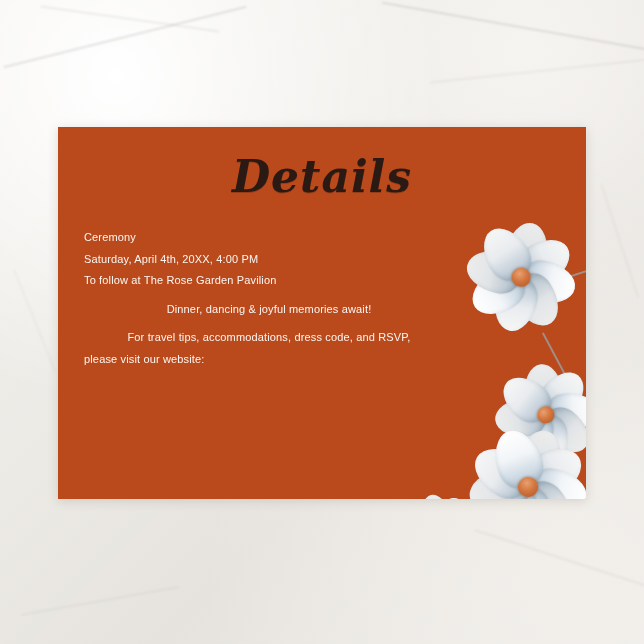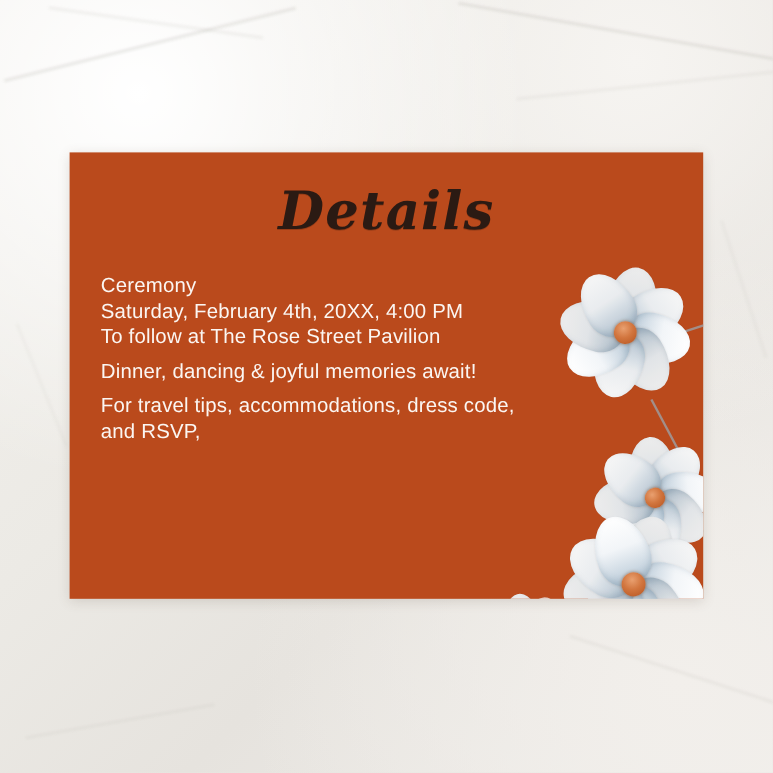--- a/index.html
+++ b/index.html
@@ -62,26 +62,26 @@
     letter-spacing: 1px;
     color: #2b1a13;
     text-shadow: 0 1px 0 rgba(0,0,0,0.18);
   }
   .card-body {
     position: absolute;
     left: 26px;
     top: 100px;
     width: 370px;
     color: #fbf6f2;
-    font-size: 17px;
+    font-size: 11px;
     line-height: 21.5px;
     letter-spacing: 0.15px;
   }
   .card-body p { margin: 0; }
-  .card-body .pad-top { margin-top: 7px; }
+  .card-body .pad-top { margin-top: 7px; text-align: center; }
 
   
   .flower {
     position: absolute;
     pointer-events: none;
   }
   .stem {
     position: absolute;
     background: #9aa6ad;
     opacity: 0.75;
@@ -119,24 +119,25 @@
   <div class="vein v6"></div>
   <div class="vein v7"></div>
   <div class="vein v8"></div>
 
   <div class="card">
 
     <div class="card-title">Details</div>
 
     <div class="card-body">
       <p>Ceremony</p>
-      <p>Saturday, February 4th, 20XX, 4:00 PM</p>
-      <p>To follow at The Rose Street Pavilion</p>
+      <p>Saturday, April 4th, 20XX, 4:00 PM</p>
+      <p>To follow at The Rose Garden Pavilion</p>
       <p class="pad-top">Dinner, dancing &amp; joyful memories await!</p>
       <p class="pad-top">For travel tips, accommodations, dress code, and RSVP,</p>
+      <p>please visit our website:</p>
     </div>
 
     <div id="flower-layer">
         <div class="stem" style="left: 452px; top: 168px; width: 90px; transform: rotate(-18deg);"></div>
         <div class="stem" style="left: 470px; top: 300px; width: 80px; transform: rotate(14deg);"></div>
         <div class="stem" style="left: 485px; top: 205px; width: 60px; transform: rotate(62deg);"></div>
         <div class="flower" style="left: 408px; top: 95px; width: 110px; height: 110px; transform: rotate(12deg);">
           <div class="petal" style="width: 41.8px; height: 55px; transform: translate(-50%, -100%) rotate(0deg); transform-origin: 50% 100%; margin-left: 0px; filter: brightness(0.93);"></div>
           <div class="petal" style="width: 41.8px; height: 55px; transform: translate(-50%, -100%) rotate(45deg); transform-origin: 50% 100%; margin-left: 0px; filter: brightness(0.965);"></div>
           <div class="petal" style="width: 41.8px; height: 55px; transform: translate(-50%, -100%) rotate(90deg); transform-origin: 50% 100%; margin-left: 0px; filter: brightness(1);"></div>

